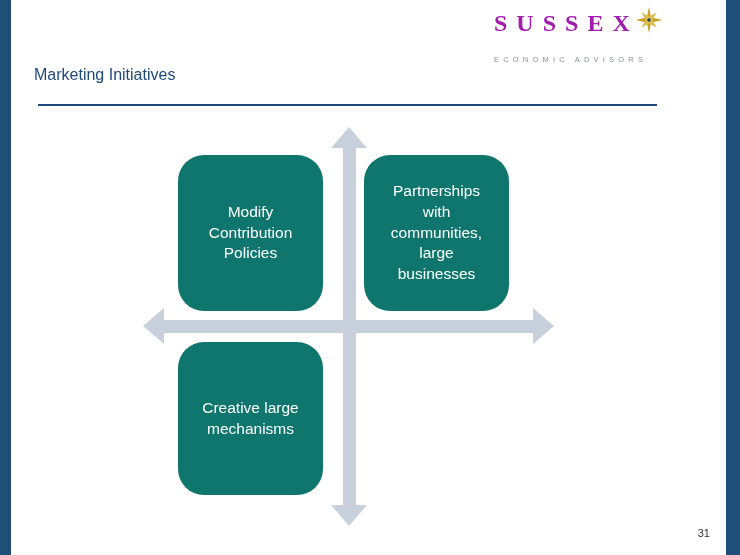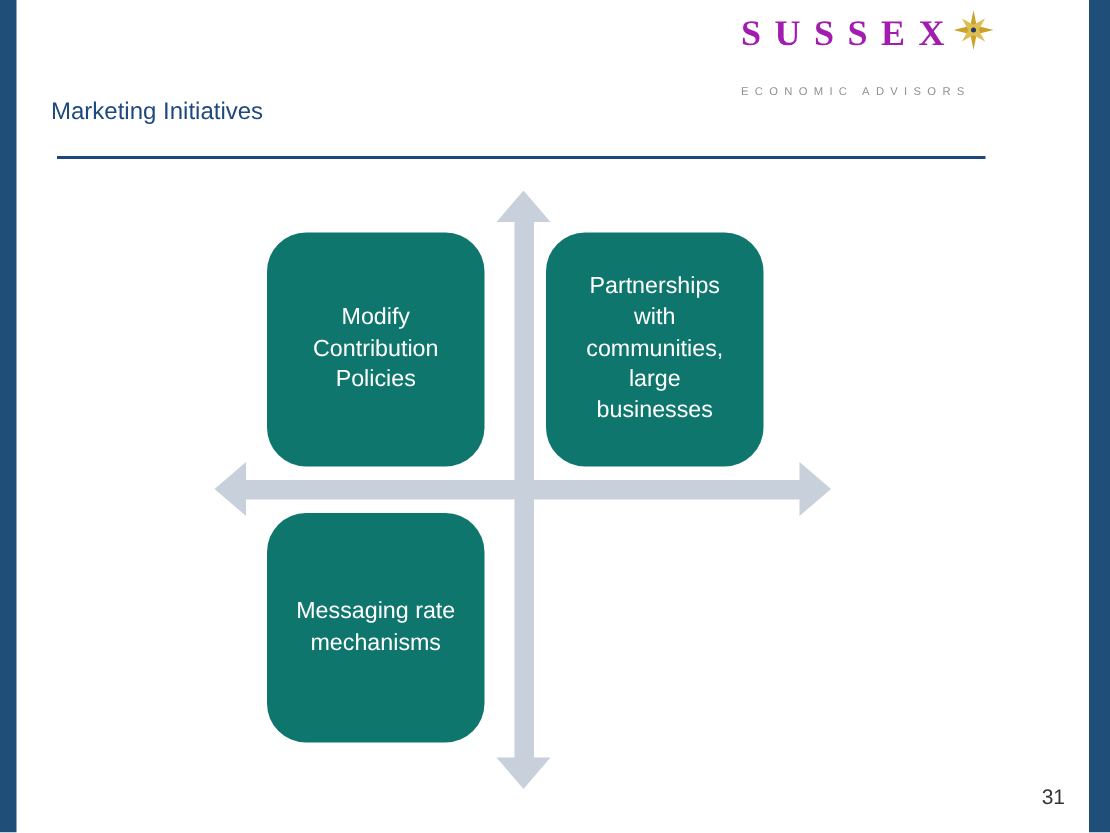--- a/index.html
+++ b/index.html
@@ -133,21 +133,21 @@
   }
   .quadrant.tl { left: 178px; top: 155px; height: 156px; }
   .quadrant.tr { left: 364px; top: 155px; height: 156px; }
   .quadrant.bl { left: 178px; top: 342px; height: 153px; }
   .quadrant.br { left: 364px; top: 342px; height: 153px; }
 
   .page-number {
     position: absolute;
     right: 30px;
     bottom: 16px;
-    font-size: 14px;
+    font-size: 11px;
     color: #333333;
   }
 </style>
 </head>
 <body>
 
 <div class="edge-bar left"></div>
 <div class="edge-bar right"></div>
 
 <div class="logo">
@@ -176,18 +176,18 @@
   <div class="arrowhead leftward"></div>
   <div class="arrowhead rightward"></div>
 
   <div class="quadrant tl">
     <span>Modify Contribution Policies</span>
   </div>
   <div class="quadrant tr">
     <span>Partnerships with communities, large businesses</span>
   </div>
   <div class="quadrant bl">
-    <span>Messaging rate mechanisms</span>
+    <span>Creative large mechanisms</span>
   </div>
 
 </div>
 
 <div class="page-number">31</div>
 
 </body></html>

